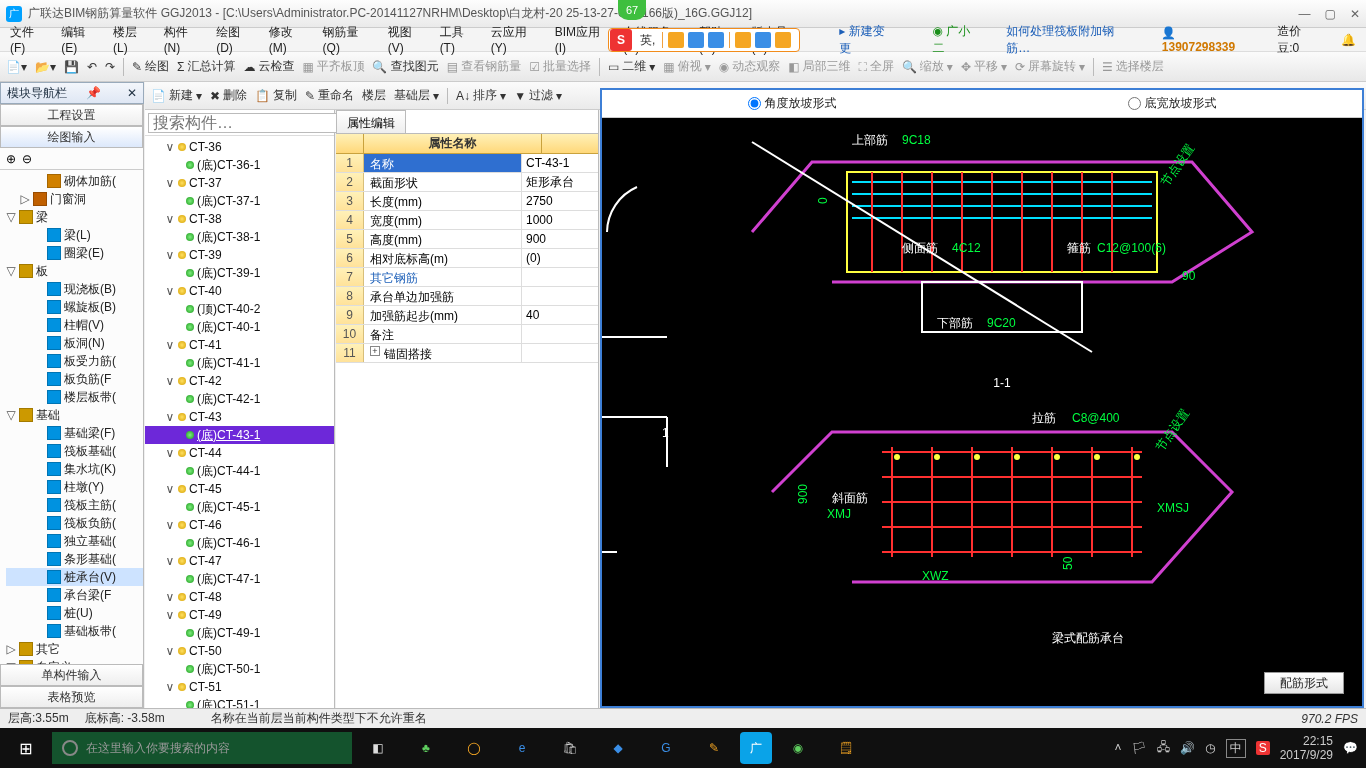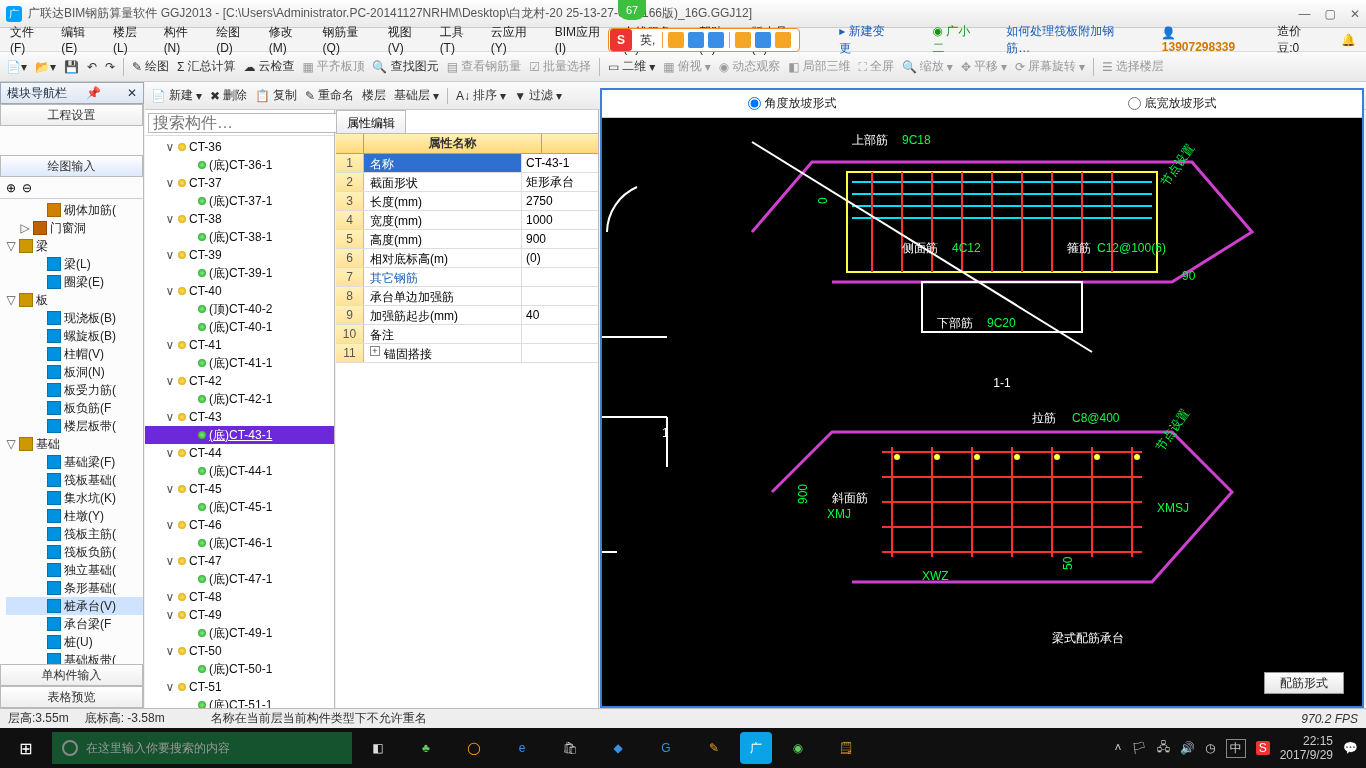--- a/index.html
+++ b/index.html
@@ -16,38 +16,38 @@
 .menubar .green { color:#1a8f1a; }
 .menubar .orange { color:#d07800; font-weight:bold;}
 .toolbar1 { height: 30px; background:linear-gradient(#fbfbfb,#e8e8e8); border-bottom:1px solid #ccc; display:flex; align-items:center; padding:0 6px; gap:8px; color:#333; }
 .toolbar1 .sep { width:1px; height:18px; background:#bbb; }
 .toolbar1 span, .toolbar2 span { cursor:pointer; display:inline-flex; align-items:center; gap:3px;}
 .toolbar2 { height: 28px; background:linear-gradient(#fbfbfb,#eaeaea); border-bottom:1px solid #ccc; display:flex; align-items:center; padding:0 6px; gap:8px; color:#333; position:absolute; left:145px; right:0; top:82px;}
 .navpanel-hdr { position:absolute; left:0; top:82px; width:144px; height:22px; background:linear-gradient(#f3f6fb,#dfe7f4); border:1px solid #9ab; display:flex; align-items:center; padding:0 6px; color:#234;}
 .navpanel-hdr .x { margin-left:auto; cursor:pointer;}
 .left-col { position:absolute; left:0; top:104px; width:144px; bottom:60px; background:#fcfcfc; border-right:1px solid #bbb; display:flex; flex-direction:column;}
 .left-col .btn { height:22px; border:1px solid #bbb; margin:0; background:linear-gradient(#fff,#eee); display:flex; align-items:center; justify-content:center; cursor:pointer; color:#333;}
-.left-col .btn.active { background:linear-gradient(#fff,#dce8fb);margin-top:29px; }
+.left-col .btn.active { background:linear-gradient(#fff,#dce8fb); }
 .iconrow { height:22px; border-bottom:1px solid #ccc; display:flex; align-items:center; padding:0 6px; gap:6px;}
 .tree { flex:1; overflow-y:auto; padding:2px 0 2px 6px; color:#222; }
 .tree .nd { height:18px; display:flex; align-items:center; gap:3px; white-space:nowrap; cursor:pointer;}
 .tree .exp { width:10px; text-align:center; color:#555;}
 .tree .ic { width:14px; height:14px; display:inline-block;}
 .tree .i0{padding-left:0}.tree .i1{padding-left:14px}.tree .i2{padding-left:28px}
 .mid-col { position:absolute; left:145px; top:110px; width:190px; bottom:60px; background:#fff; border-right:1px solid #bbb; display:flex; flex-direction:column;}
 .searchrow { height:26px; display:flex; align-items:center; padding:3px; gap:2px; border-bottom:1px solid #ddd;}
 .searchrow input { flex:1; height:20px; border:1px solid #bbb; padding:0 4px; font-size:16px;}
 .searchrow .sbtn { width:22px; height:20px; border:1px solid #bbb; background:linear-gradient(#fff,#eee); display:flex; align-items:center; justify-content:center; cursor:pointer;}
 .ctree { flex:1; overflow-y:auto; padding:2px 0;}
 .ctree .row { height:18px; display:flex; align-items:center; gap:3px; padding-left:6px; white-space:nowrap; cursor:pointer; color:#111;}
 .ctree .bullet { width:8px;height:8px; display:inline-block; border-radius:50%;}
 .ctree .b-yel{ background:radial-gradient(#ffe060,#d6a000);}
 .ctree .b-grn{ background:radial-gradient(#7fee7f,#1a9a1a);}
 .ctree .exp{ width:10px; color:#555; text-align:center;}
-.ctree .l1{padding-left:20px}.ctree .l2{padding-left:40px}
+.ctree .l1{padding-left:20px}.ctree .l2{padding-left:28px}
 .ctree .sel { background:#6d28d9; color:#fff;text-decoration:underline;}
 .prop-col { position:absolute; left:336px; top:110px; width:263px; bottom:60px; background:#fff; border-right:1px solid #bbb; display:flex; flex-direction:column;}
 .prop-tab { height:24px; display:flex; border-bottom:1px solid #bbb;}
 .prop-tab .t { padding:4px 10px; border:1px solid #bbb; border-bottom:none; background:linear-gradient(#fff,#eee); margin-right:-1px; cursor:pointer;}
 .prop-hdr { height:20px; display:flex; background:linear-gradient(#fff1b8,#ffd87a); border-bottom:1px solid #c9a23d; color:#333; font-weight:bold;}
 .prop-hdr .c0{width:28px;border-right:1px solid #c9a23d;}
 .prop-hdr .c1{flex:1;display:flex;align-items:center;justify-content:center;border-right:1px solid #c9a23d;}
 .prop-hdr .c2{width:56px;}
 .prop-body { flex:1; overflow:auto;}
 .prow { height:19px; display:flex; border-bottom:1px solid #ddd;}

